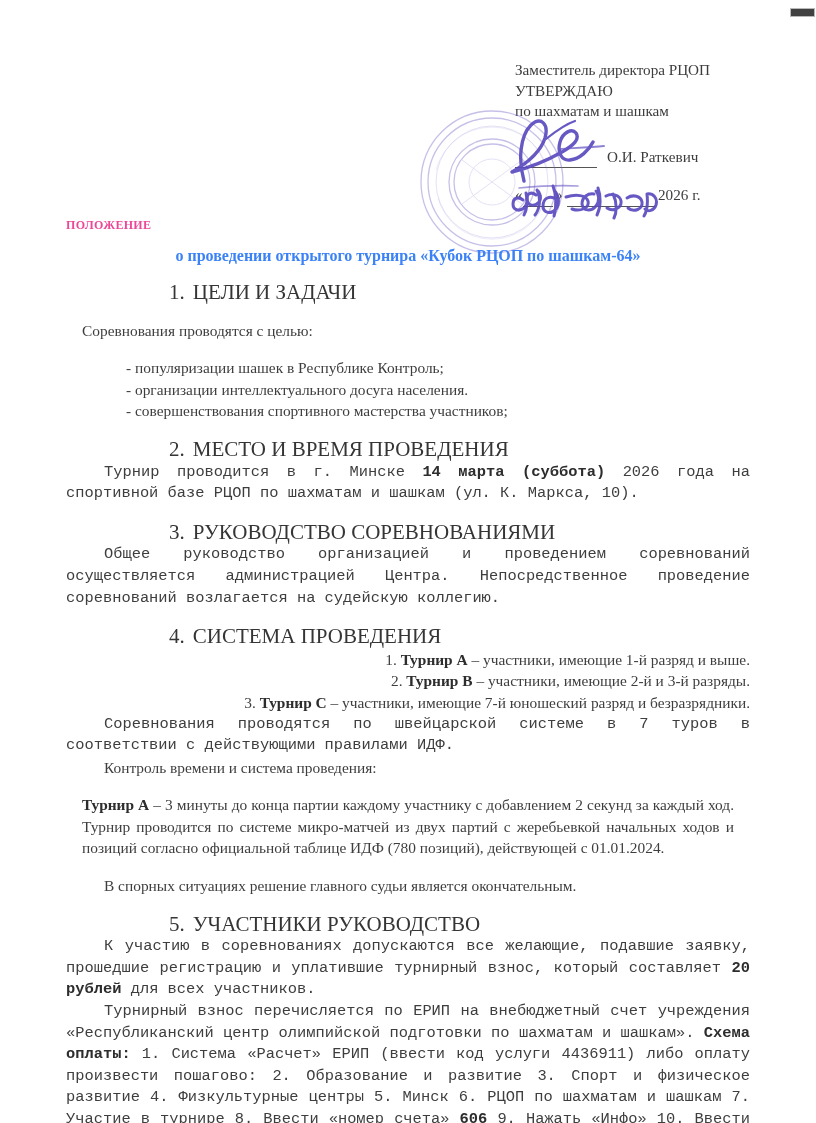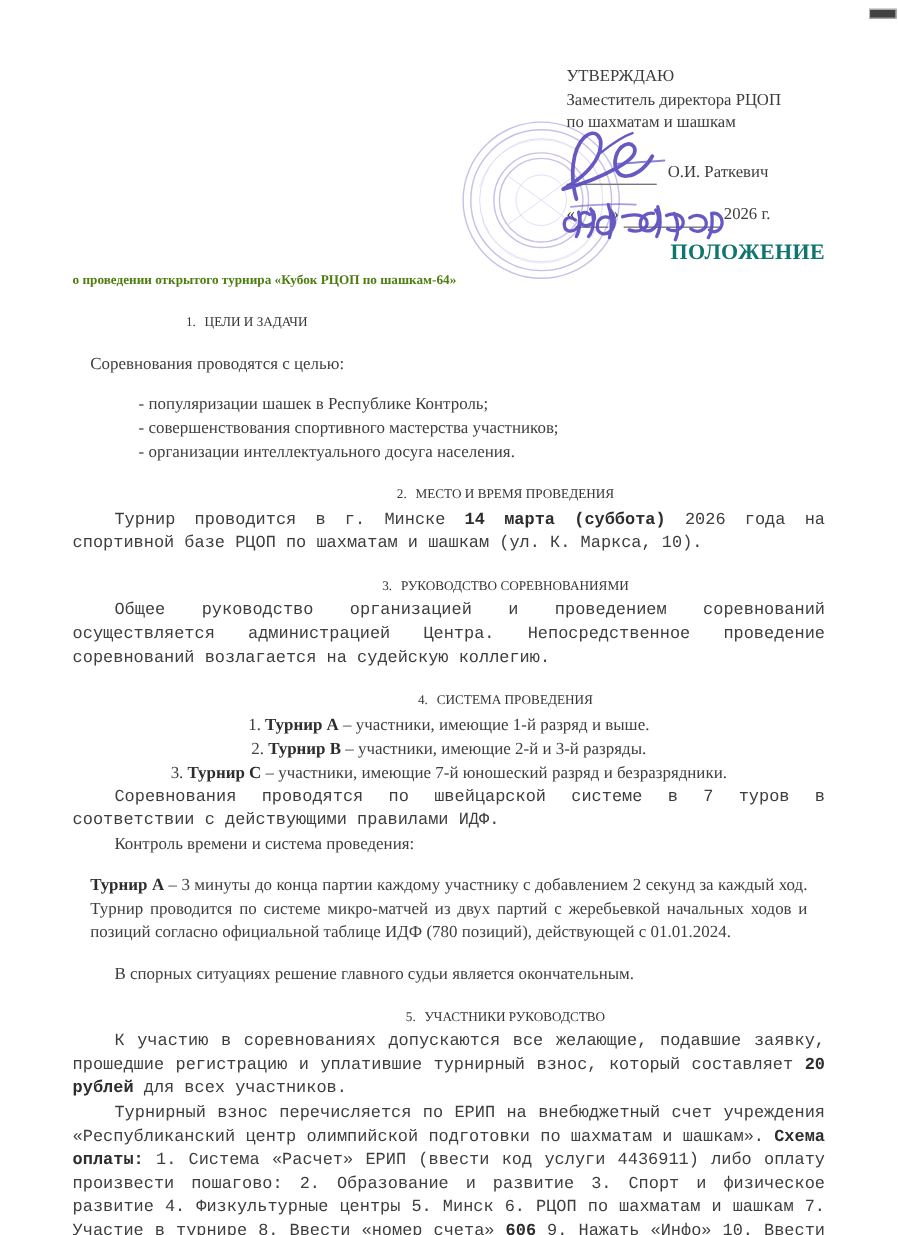--- a/index.html
+++ b/index.html
@@ -86,56 +86,56 @@
     width: 816px; height: 1123px;
     pointer-events: none;
   }
 
   
   .title {
     position: absolute;
     left: 66px;
     top: 218px;
     width: 684px;
-    text-align: right;
+    text-align: left;
     font-weight: bold;
-    font-size: 20px;
+    font-size: 12px;
     letter-spacing: 0.3px;
-    color: #0f766e;
+    color: #ec4899;
   }
   .subtitle {
     position: absolute;
     left: 66px;
     top: 247px;
     width: 684px;
-    text-align: left;
+    text-align: center;
     font-weight: bold;
-    font-size: 12px;
-    color: #4d7c0f;
+    font-size: 16px;
+    color: #3b82f6;
   }
 
   
   .body-wrap {
     position: absolute;
     left: 66px;
     top: 282px;
     width: 684px;
     font-size: 15.4px;
     line-height: 21.6px;
     color: #3e3e3e;
   }
   .sec-head {
-    font-size: 12px;
+    font-size: 21px;
     margin: 0 0 1px 0;
     padding-left: 103px;
     white-space: nowrap;
     color: #353535;
   }
   .sec-head .num { margin-right: 8px; }
-  .gap-before { margin-top: 17px; text-align: center; }
+  .gap-before { margin-top: 17px; }
   .p-just {
     margin: 0;
     text-align: justify;
     text-indent: 38px;
     font-family: Liberation Mono, monospace;
   }
   .p-plain {
     margin: 0;
     text-align: left;
     text-indent: 38px;
@@ -144,34 +144,34 @@
     margin: 16px;
     text-align: justify;
     text-indent: 0;
   }
   .bullet {
     margin: 0;
     padding-left: 60px;
   }
   .numitem {
     margin: 0;
-    text-align: center;
+    text-align: right;
   }
   b, .b { font-weight: bold; color: #2d2d2d; }
 </style>
 </head>
 <body>
 
 <div id="page">
 
   <div class="top-bar"></div>
 
   <div class="approval">
+    <div class="ln">Заместитель директора РЦОП</div>
     <div class="ln">УТВЕРЖДАЮ</div>
-    <div class="ln">Заместитель директора РЦОП</div>
     <div class="ln">по шахматам и шашкам</div>
 
     <div class="sign-row">
       <div class="sign-line"></div>
       <div class="sign-name">О.И. Раткевич</div>
     </div>
 
     <div class="date-row">
       <span class="date-q1">«</span>
       <span class="date-q2">»</span>
@@ -229,22 +229,22 @@
   <div class="title">ПОЛОЖЕНИЕ</div>
   <div class="subtitle">о проведении открытого турнира «Кубок РЦОП по шашкам-64»</div>
 
   <div class="body-wrap">
 
     <div class="sec-head">
       <span class="num">1.</span><span>ЦЕЛИ И ЗАДАЧИ</span>
     </div>
     <p class="p-flush">Соревнования проводятся с целью:</p>
     <p class="bullet">- популяризации шашек в Республике Контроль;</p>
+    <p class="bullet">- организации интеллектуального досуга населения.</p>
     <p class="bullet">- совершенствования спортивного мастерства участников;</p>
-    <p class="bullet">- организации интеллектуального досуга населения.</p>
 
     <div class="sec-head gap-before">
       <span class="num">2.</span><span>МЕСТО И ВРЕМЯ ПРОВЕДЕНИЯ</span>
     </div>
     <p class="p-just"><span>Турнир проводится в г. Минске </span><b>14 марта (суббота)</b><span> 2026 года на спортивной базе РЦОП по шахматам и шашкам (ул. К. Маркса, 10).</span></p>
 
     <div class="sec-head gap-before">
       <span class="num">3.</span><span>РУКОВОДСТВО СОРЕВНОВАНИЯМИ</span>
     </div>
     <p class="p-just">Общее руководство организацией и проведением соревнований осуществляется администрацией Центра. Непосредственное проведение соревнований возлагается на судейскую коллегию.</p>

